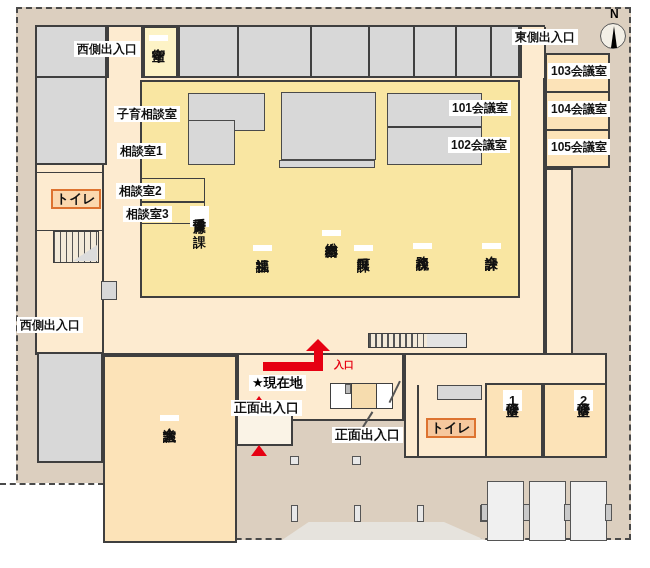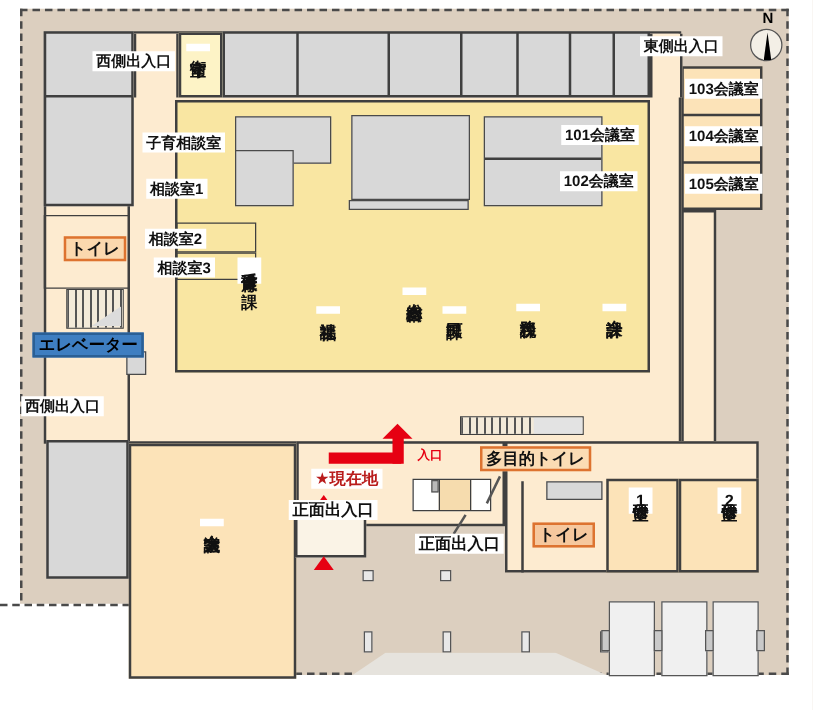--- a/index.html
+++ b/index.html
@@ -21,21 +21,21 @@
   .wline{background:#3f3f3f;}
   
   .lbl{background:#ffffff;color:#111;font-weight:bold;font-size:12px;line-height:14px;
        padding:1px 3px;white-space:nowrap;text-align:center;}
   .vlbl{background:#ffffff;color:#111;font-weight:bold;font-size:13px;line-height:15px;
         padding:3px 2px;writing-mode:vertical-rl;text-orientation:upright;white-space:nowrap;text-align:center;}
   .orange{background:#fbd8ae;border:2px solid #dd7330;}
   .orange-deep{background:#f6c89e;border:2px solid #dd7330;}
   .blue{background:#3e7ec1;border:2px solid #2a5f95;color:#000;}
   .redtx{color:#e60012;background:transparent;}
-  .redtx-box{color:#b91c1c;background:#ffffff;text-align:right;}
+  .redtx-box{color:#000000;background:#ffffff;text-align:right;}
   
   .redbar{background:#e60012;}
   .tri-up{width:0;height:0;border-left:8px solid transparent;border-right:8px solid transparent;
           border-bottom:11px solid #e60012;}
   .tri-up-big{width:0;height:0;border-left:12px solid transparent;border-right:12px solid transparent;
           border-bottom:12px solid #e60012;}
   
   .hatch{background:repeating-linear-gradient(90deg,#555 0 1.5px,#f3ead9 1.5px 6px);}
   .hatch-box{border:1.5px solid #3f3f3f;background:#f3ead9;}
   .landing{background:#dcdcdc;border:1px solid #555;}
@@ -156,30 +156,28 @@
   <div class="abs lbl" style="left:548px;top:63px;">103会議室</div>
   <div class="abs lbl" style="left:548px;top:101px;">104会議室</div>
   <div class="abs lbl" style="left:548px;top:139px;">105会議室</div>
   <div class="abs lbl" style="left:449px;top:100px;">101会議室</div>
   <div class="abs lbl" style="left:448px;top:137px;">102会議室</div>
   <div class="abs lbl" style="left:114px;top:106px;">子育相談室</div>
   <div class="abs lbl" style="left:117px;top:143px;">相談室1</div>
   <div class="abs lbl" style="left:116px;top:183px;">相談室2</div>
   <div class="abs lbl" style="left:123px;top:206px;">相談室3</div>
   <div class="abs lbl orange" style="left:51px;top:189px;font-size:13px;">トイレ</div>
-  <div class="abs lbl blue" style="left:26px;top:266px;font-size:13px;">エレベーター</div>
   <div class="abs lbl" style="left:17px;top:317px;">西側出入口</div>
   <div class="abs vlbl" style="left:190px;top:206px;">健康子育て課</div>
   <div class="abs vlbl" style="left:253px;top:245px;">福祉課</div>
   <div class="abs vlbl" style="left:322px;top:230px;">総合案内</div>
   <div class="abs vlbl" style="left:354px;top:245px;">町民課</div>
   <div class="abs vlbl" style="left:413px;top:243px;">税務課</div>
   <div class="abs vlbl" style="left:482px;top:243px;">会計課</div>
   <div class="abs lbl redtx" style="left:331px;top:357px;font-size:10px;background:transparent;">入口</div>
-  <div class="abs lbl orange" style="left:384px;top:357px;font-size:13px;background:#fbdcb4;">多目的トイレ</div>
   <div class="abs lbl redtx-box" style="left:249px;top:375px;font-size:13px;">★現在地</div>
   <div class="abs lbl" style="left:231px;top:400px;font-size:13px;">正面出入口</div>
   <div class="abs lbl" style="left:332px;top:427px;font-size:13px;">正面出入口</div>
   <div class="abs lbl orange-deep" style="left:426px;top:418px;font-size:13px;">トイレ</div>
   <div class="abs vlbl" style="left:503px;top:390px;">研修室1</div>
   <div class="abs vlbl" style="left:574px;top:390px;">研修室2</div>
   <div class="abs vlbl" style="left:160px;top:415px;">大会議室</div>
 
 </div>
 

